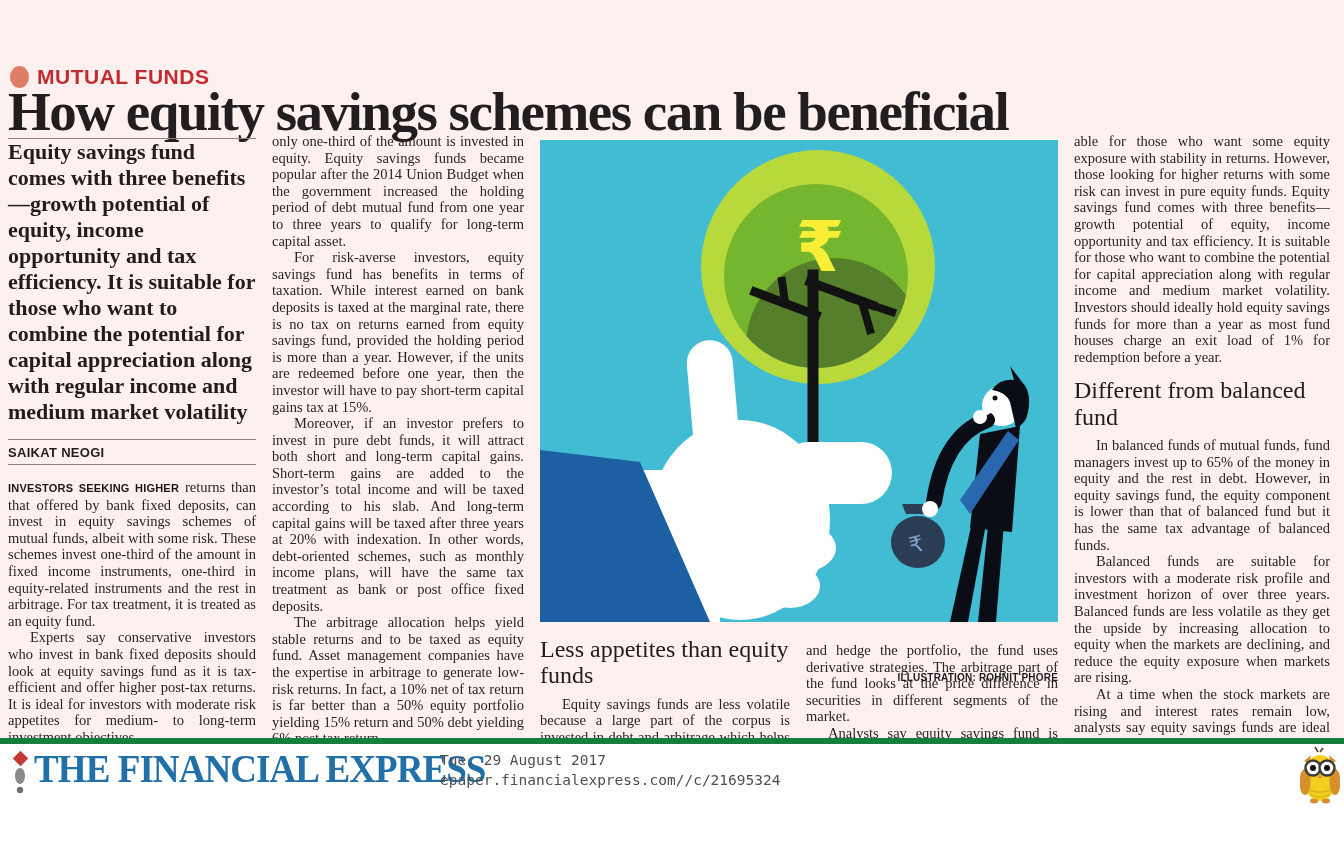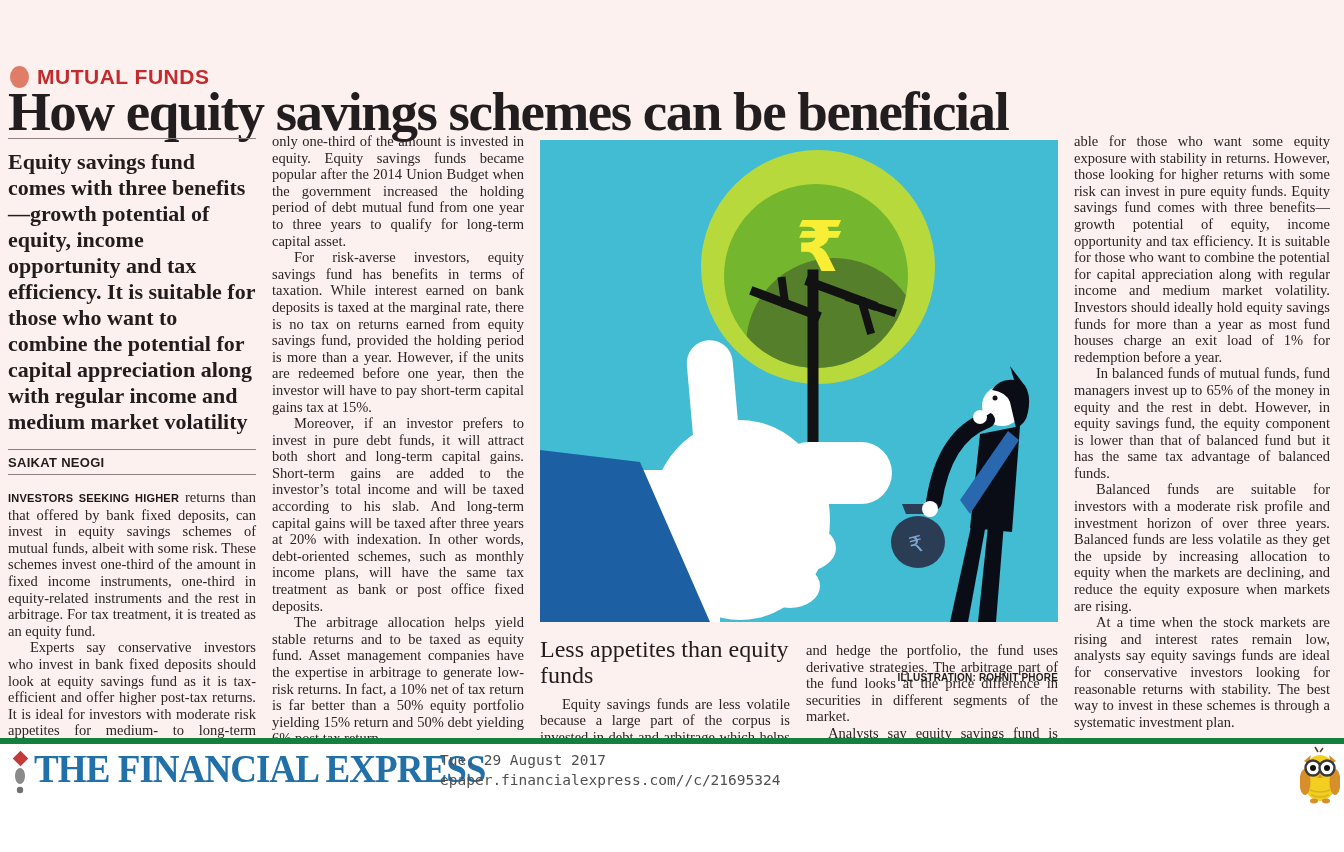--- a/index.html
+++ b/index.html
@@ -21,21 +21,21 @@
     left:8px;top:46px;width:1332px;
     font-size:55px;line-height:1.06;font-weight:600;
     color:#221d1e;letter-spacing:-1.5px;white-space:nowrap;
   }
   
   .col{width:250px;}
   .bodytext{font-size:14.5px;line-height:16.6px;text-align:justify;hyphens:auto;}
   .p{margin:0;text-indent:22px;}
   .p.noindent{text-indent:0;}
   .standfirst{
-    border-top:1px solid #8d8181;padding-top:10px;
+    border-top:1px solid #8d8181;
     font-size:22px;line-height:26px;font-weight:bold;color:#221c1d;
   }
   .byline-block{
     margin-top:14px;border-top:1px solid #8d8181;border-bottom:1px solid #8d8181;
     padding:5px 0 4px 0;
     font-family:"Liberation Sans", sans-serif;font-weight:bold;
     font-size:13px;letter-spacing:.3px;color:#221c1d;
   }
   .lead-in{
     font-family:"Liberation Sans", sans-serif;font-weight:bold;font-size:11px;
@@ -158,20 +158,21 @@
   <p class="p">Equity savings funds are less volatile because a large part of the corpus is invested in debt and arbitrage which helps in stabilising returns. Moreover, to reduce volatility</p>
 </div>
 
 <div class="abs col bodytext" style="left:806px;top:642px;width:252px;">
   <p class="p noindent">and hedge the portfolio, the fund uses derivative strategies. The arbitrage part of the fund looks at the price difference in securities in different segments of the market.</p>
   <p class="p">Analysts say equity savings fund is suit-</p>
 </div>
 
 <div class="abs col bodytext" style="left:1074px;top:133px;width:256px;">
   <p class="p noindent">able for those who want some equity exposure with stability in returns. However, those looking for higher returns with some risk can invest in pure equity funds. Equity savings fund comes with three benefits—growth potential of equity, income opportunity and tax efficiency. It is suitable for those who want to combine the potential for capital appreciation along with regular income and medium market volatility. Investors should ideally hold equity savings funds for more than a year as most fund houses charge an exit load of 1% for redemption before a year.</p>
+  <h2 class="subhead">Different from balanced fund</h2>
   <p class="p">In balanced funds of mutual funds, fund managers invest up to 65% of the money in equity and the rest in debt. However, in equity savings fund, the equity component is lower than that of balanced fund but it has the same tax advantage of balanced funds.</p>
   <p class="p">Balanced funds are suitable for investors with a moderate risk profile and investment horizon of over three years. Balanced funds are less volatile as they get the upside by increasing allocation to equity when the markets are declining, and reduce the equity exposure when markets are rising.</p>
   <p class="p">At a time when the stock markets are rising and interest rates remain low, analysts say equity savings funds are ideal for conservative investors looking for reasonable returns with stability. The best way to invest in these schemes is through a systematic investment plan.</p>
 </div>
 
 <div class="abs footer">
   <div class="abs fe-mark">
     <svg width="24" height="46" viewBox="0 0 24 46">
       <rect x="7" y="3" width="11" height="11" transform="rotate(45 12.5 8.5)" fill="#c23b39"></rect>
       <ellipse cx="12" cy="26" rx="5" ry="8" fill="#8a8a8a"></ellipse>

